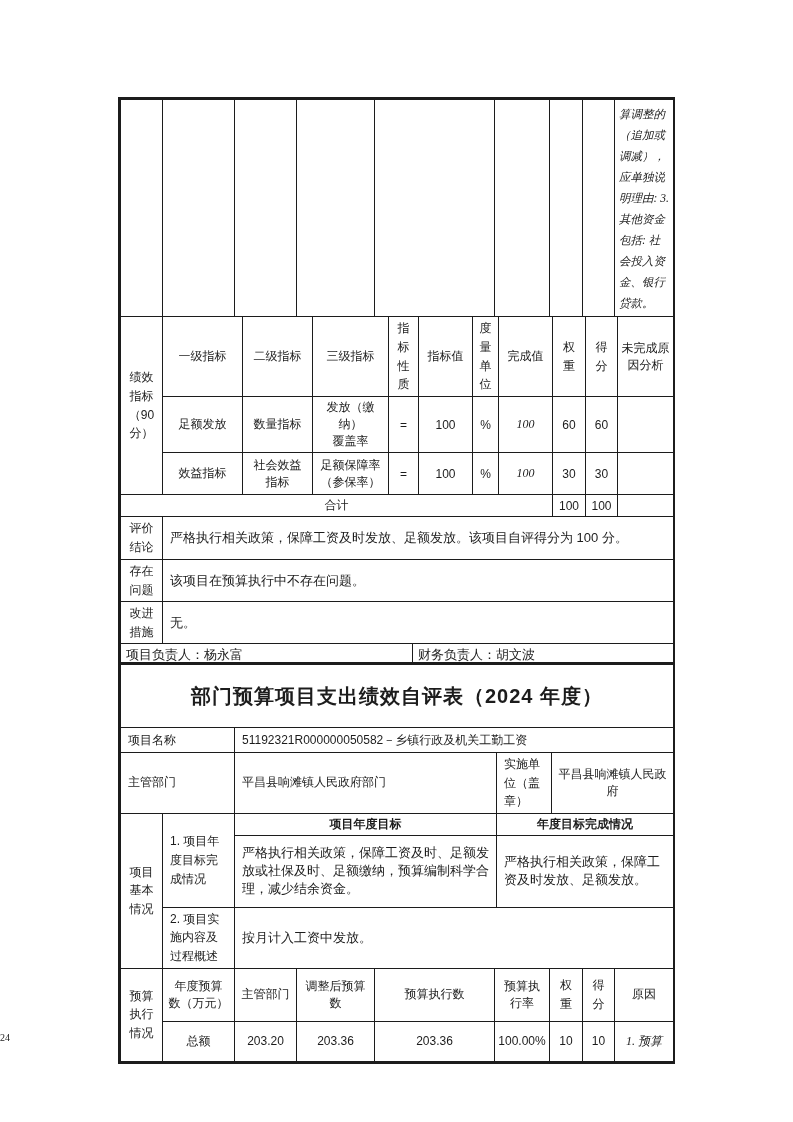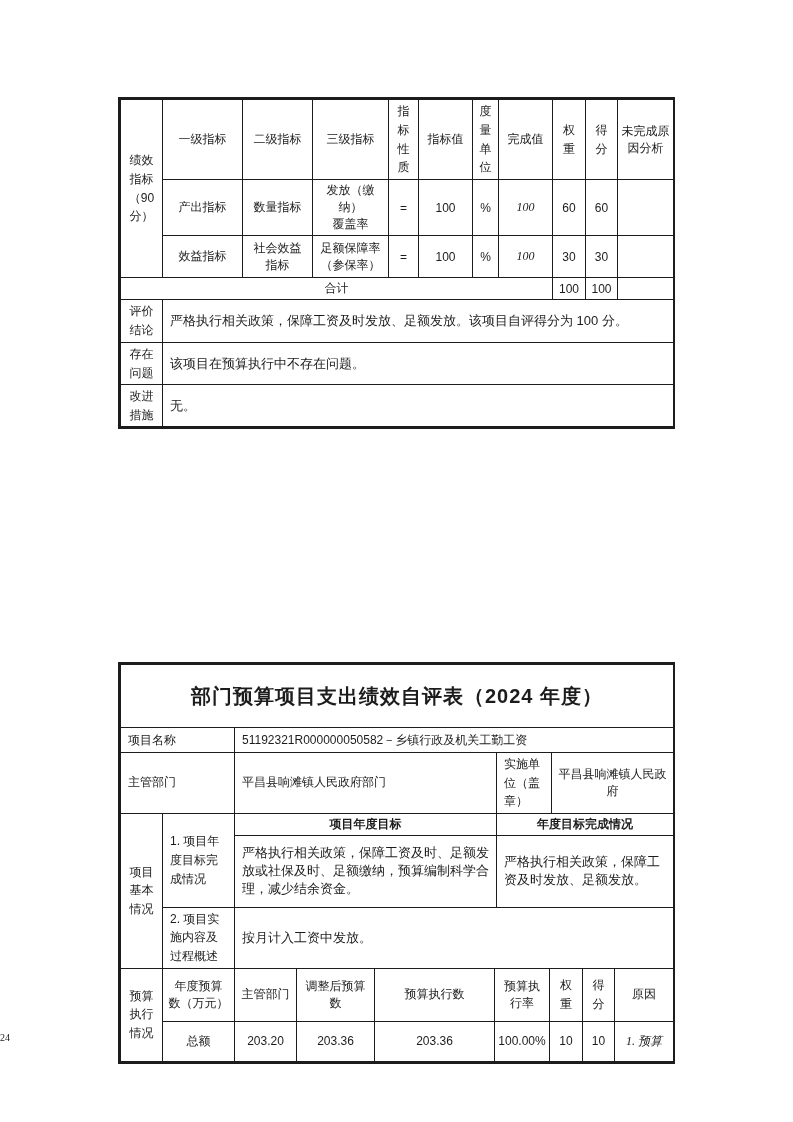--- a/index.html
+++ b/index.html
@@ -35,20 +35,46 @@
   .page-num{
     position:absolute;top:1032px;left:0;width:708px;
     font-size:10px;font-family:"Liberation Serif","DejaVu Serif",serif;
   }
 </style>
 </head>
 <body>
 
 <div class="tframe" id="table1">
 
+  <table>
+    <colgroup>
+      <col style="width:42px">
+        <col style="width:72px">
+        <col style="width:62px">
+      <col style="width:78px">
+        <col style="width:120px">
+        <col style="width:55px">
+      <col style="width:33px">
+        <col style="width:32px">
+        <col style="width:59px">
+    </colgroup>
+    <tbody>
+        <tr style="height:193px">
+      <td></td>
+      <td></td>
+      <td></td>
+      <td></td>
+      <td></td>
+      <td></td>
+      <td></td>
+      <td></td>
+      <td class="note">算调整的（追加或调减），应单独说明理由: 3. 其他资金包括: 社会投入资金、银行贷款。</td>
+    </tr>
+  </tbody>
+    </table>
 
   <table>
     <colgroup>
       <col style="width:42px">
         <col style="width:80px">
         <col style="width:70px">
       <col style="width:76px">
         <col style="width:30px">
         <col style="width:54px">
       <col style="width:26px">
@@ -77,21 +103,21 @@
 位</td>
       <td>完成值</td>
       <td class="pre vlabel">权
 重</td>
       <td class="pre vlabel">得
 分</td>
       <td class="pre">未完成原
 因分析</td>
     </tr>
     <tr style="height:46px">
-      <td>产出指标</td>
+      <td>足额发放</td>
       <td class="pre">数量指标</td>
       <td class="pre">发放（缴纳）
 覆盖率</td>
       <td>=</td>
       <td>100</td>
       <td>%</td>
       <td class="ital">100</td>
       <td>60</td>
       <td>60</td>
       <td></td>
@@ -136,20 +162,32 @@
       <td class="lft body13">该项目在预算执行中不存在问题。</td>
     </tr>
     <tr style="height:37px">
       <td class="pre vlabel">改进
 措施</td>
       <td class="lft body13">无。</td>
     </tr>
   </tbody>
     </table>
 
+  <table>
+    <colgroup>
+        <col style="width:292px">
+        <col style="width:261px">
+      </colgroup>
+    <tbody>
+        <tr style="height:23px">
+      <td class="sig">项目负责人：杨永富</td>
+      <td class="sig">财务负责人：胡文波</td>
+    </tr>
+  </tbody>
+    </table>
 </div>
 
 <div class="tframe" id="table2">
 
   <table>
     <colgroup>
         <col style="width:553px">
       </colgroup>
     <tbody>
         <tr style="height:63px">

